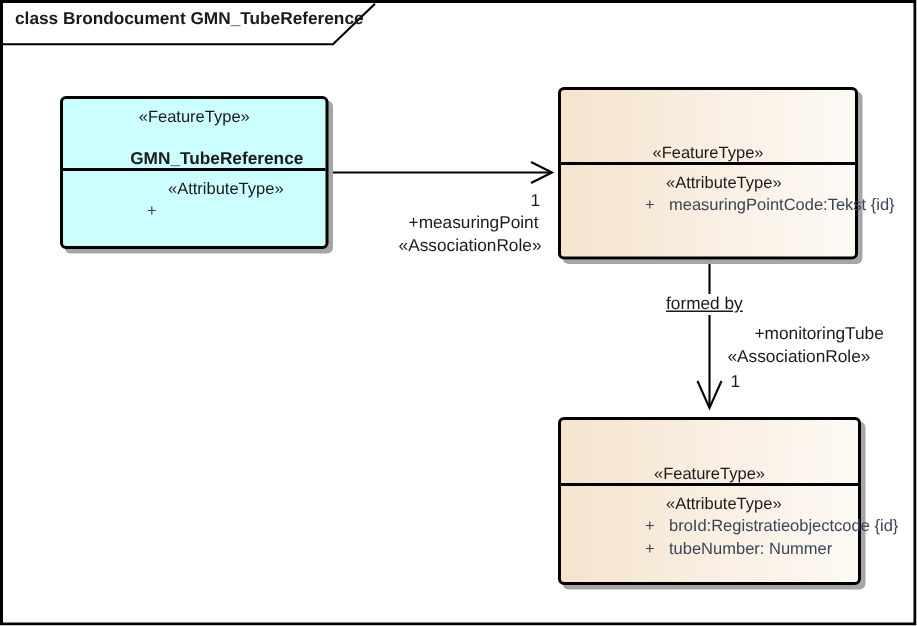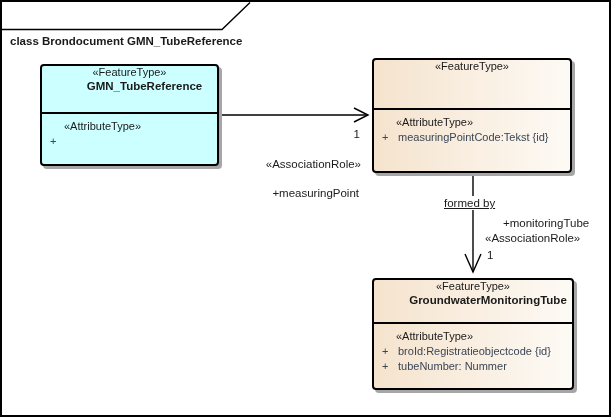--- a/index.html
+++ b/index.html
@@ -9,39 +9,39 @@
     width:611px; height:417px;
     background:#ffffff;
     border:2px solid #000;
     overflow:hidden;
     font-family:"Liberation Sans", sans-serif;
     color:#1a1a1a;
   }
   .wires { position:absolute; left:0; top:0; z-index:1; }
   .frame-title {
     position:absolute; left:8px; top:5px; z-index:2;
-    font-size:11.5px; font-weight:bold; white-space:nowrap;margin-top:28px;
+    font-size:11.5px; font-weight:bold; white-space:nowrap;
   }
   .uml-class {
     position:absolute; z-index:3;
     border:2px solid #000; border-radius:4px;
     box-shadow:3px 3px 0 0 #a6a6a6;
     display:flex; flex-direction:column;
     font-size:11px;
   }
   .uml-class.cyan { background:#CCFFFF; }
   .uml-class.tan  { background:linear-gradient(90deg,#F5E3CD 0%,#FDFAF5 100%); }
   .cls-hdr {
     border-bottom:2px solid #000;
-    display:flex; flex-direction:column; align-items:center; justify-content:flex-start;
-    gap:2px; flex:0 0 auto;
+    display:flex; flex-direction:column; align-items:center; justify-content:flex-end;
+    gap:16px; flex:0 0 auto;
   }
   .cls-name { font-weight:bold; font-size:11.5px; white-space:nowrap;padding-left:30px; }
   .stereo { white-space:nowrap; }
-  .cls-attrs { padding-top:5px; }
+  .cls-attrs { padding-top:5px;padding-left:48px; }
   .attr-stereo { padding-left:22px; line-height:15px; }
   .attr-row { display:flex; line-height:15px; color:#3A4556; white-space:nowrap; }
   .attr-vis { flex:0 0 24px; padding-left:8px; }
   .edge-label {
     position:absolute; z-index:2;
     font-size:11.5px; line-height:14px;
     background:#ffffff; padding:0 1px; white-space:nowrap;
   }
   .edge-label.right { text-align:right; }
 </style>
@@ -89,37 +89,36 @@
       <div class="attr-row">
         <span class="attr-vis">+</span>
         <span>measuringPointCode:Tekst {id}</span>
       </div>
     </div>
   </div>
 
   <div class="uml-class tan" style="left:370px; top:276px; width:202px; height:112px;">
     <div class="cls-hdr" style="height:44px;">
       <div class="stereo">«FeatureType»</div>
-      <div class="cls-name">GroundwaterMonitoringTube</div>
     </div>
     <div class="cls-attrs">
       <div class="attr-stereo">«AttributeType»</div>
       <div class="attr-row">
         <span class="attr-vis">+</span>
         <span>broId:Registratieobjectcode {id}</span>
       </div>
       <div class="attr-row">
         <span class="attr-vis">+</span>
         <span>tubeNumber: Nummer</span>
       </div>
     </div>
   </div>
 
   <div class="edge-label right" style="right:248px; top:125px;">1</div>
-  <div class="edge-label right" style="right:249px; top:140px;margin-top:44px;">+measuringPoint</div>
+  <div class="edge-label right" style="right:249px; top:140px;">+measuringPoint</div>
   <div class="edge-label right" style="right:247px; top:155px;">«AssociationRole»</div>
 
   <div class="edge-label" style="left:441px; top:194px;text-decoration:underline;">formed by</div>
   <div class="edge-label" style="left:500px; top:214px;">+monitoringTube</div>
   <div class="edge-label" style="left:482px; top:229px;">«AssociationRole»</div>
   <div class="edge-label" style="left:484px; top:246px;">1</div>
 
 </div>
 
 </body></html>

